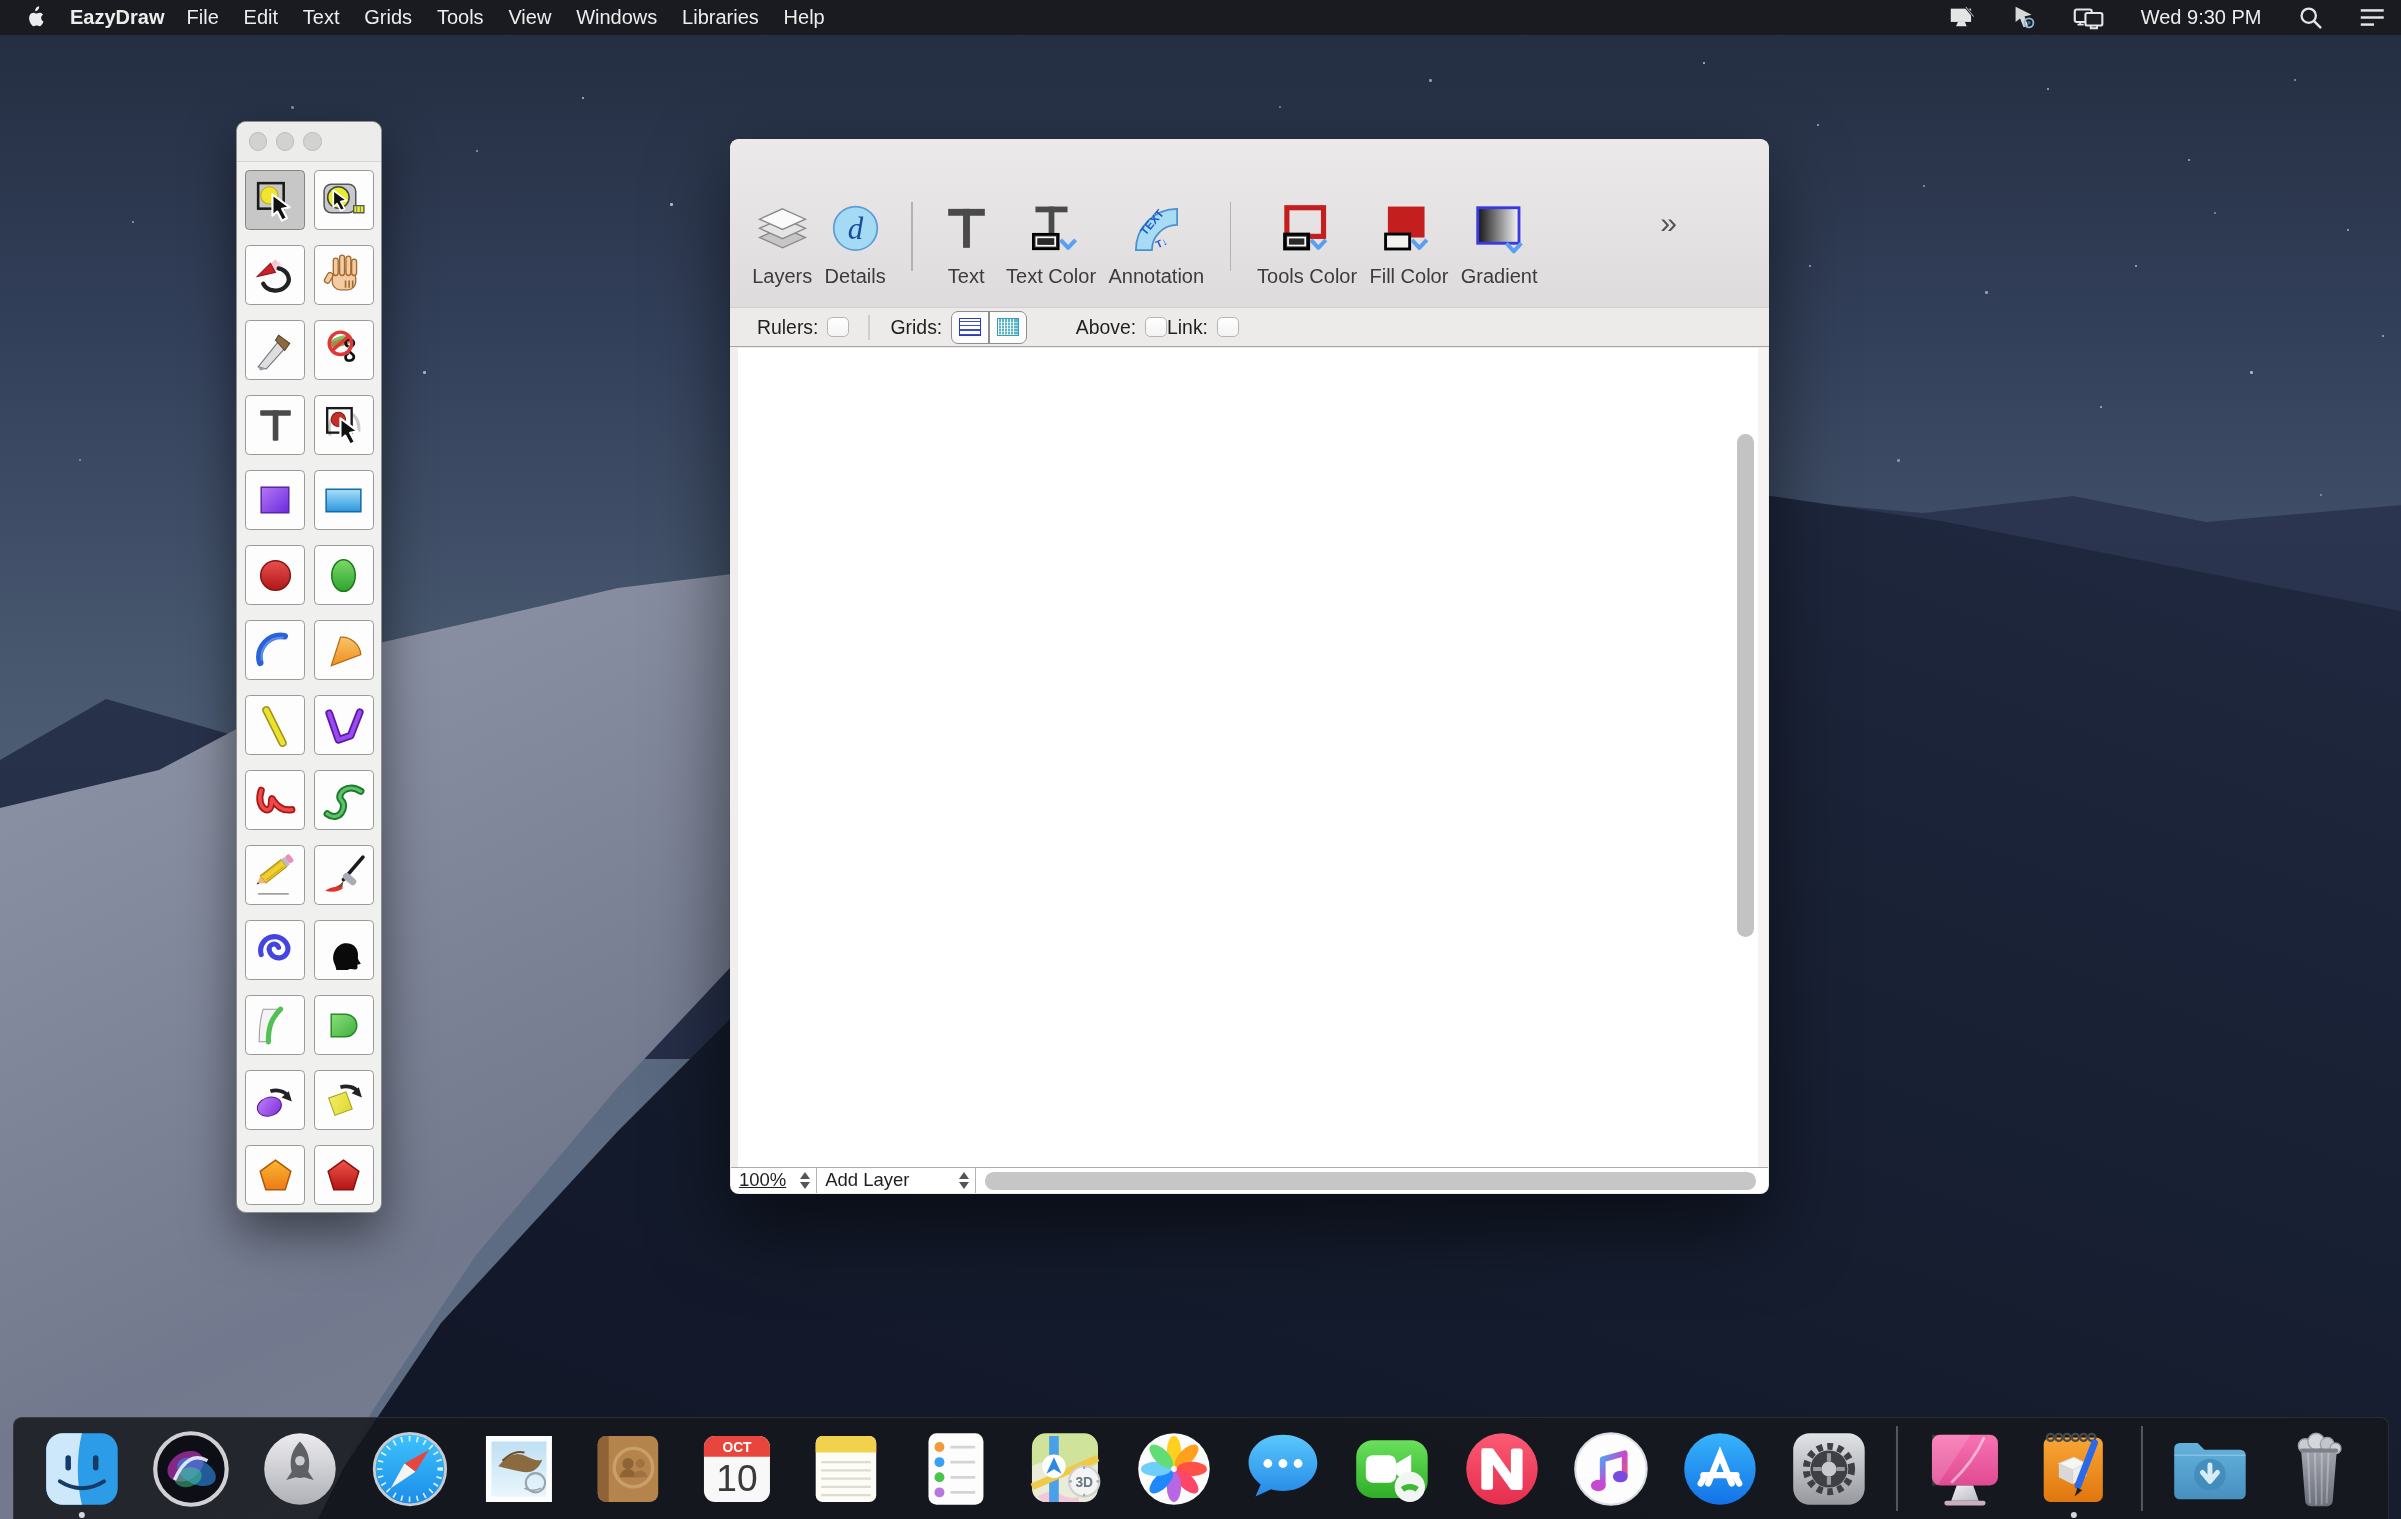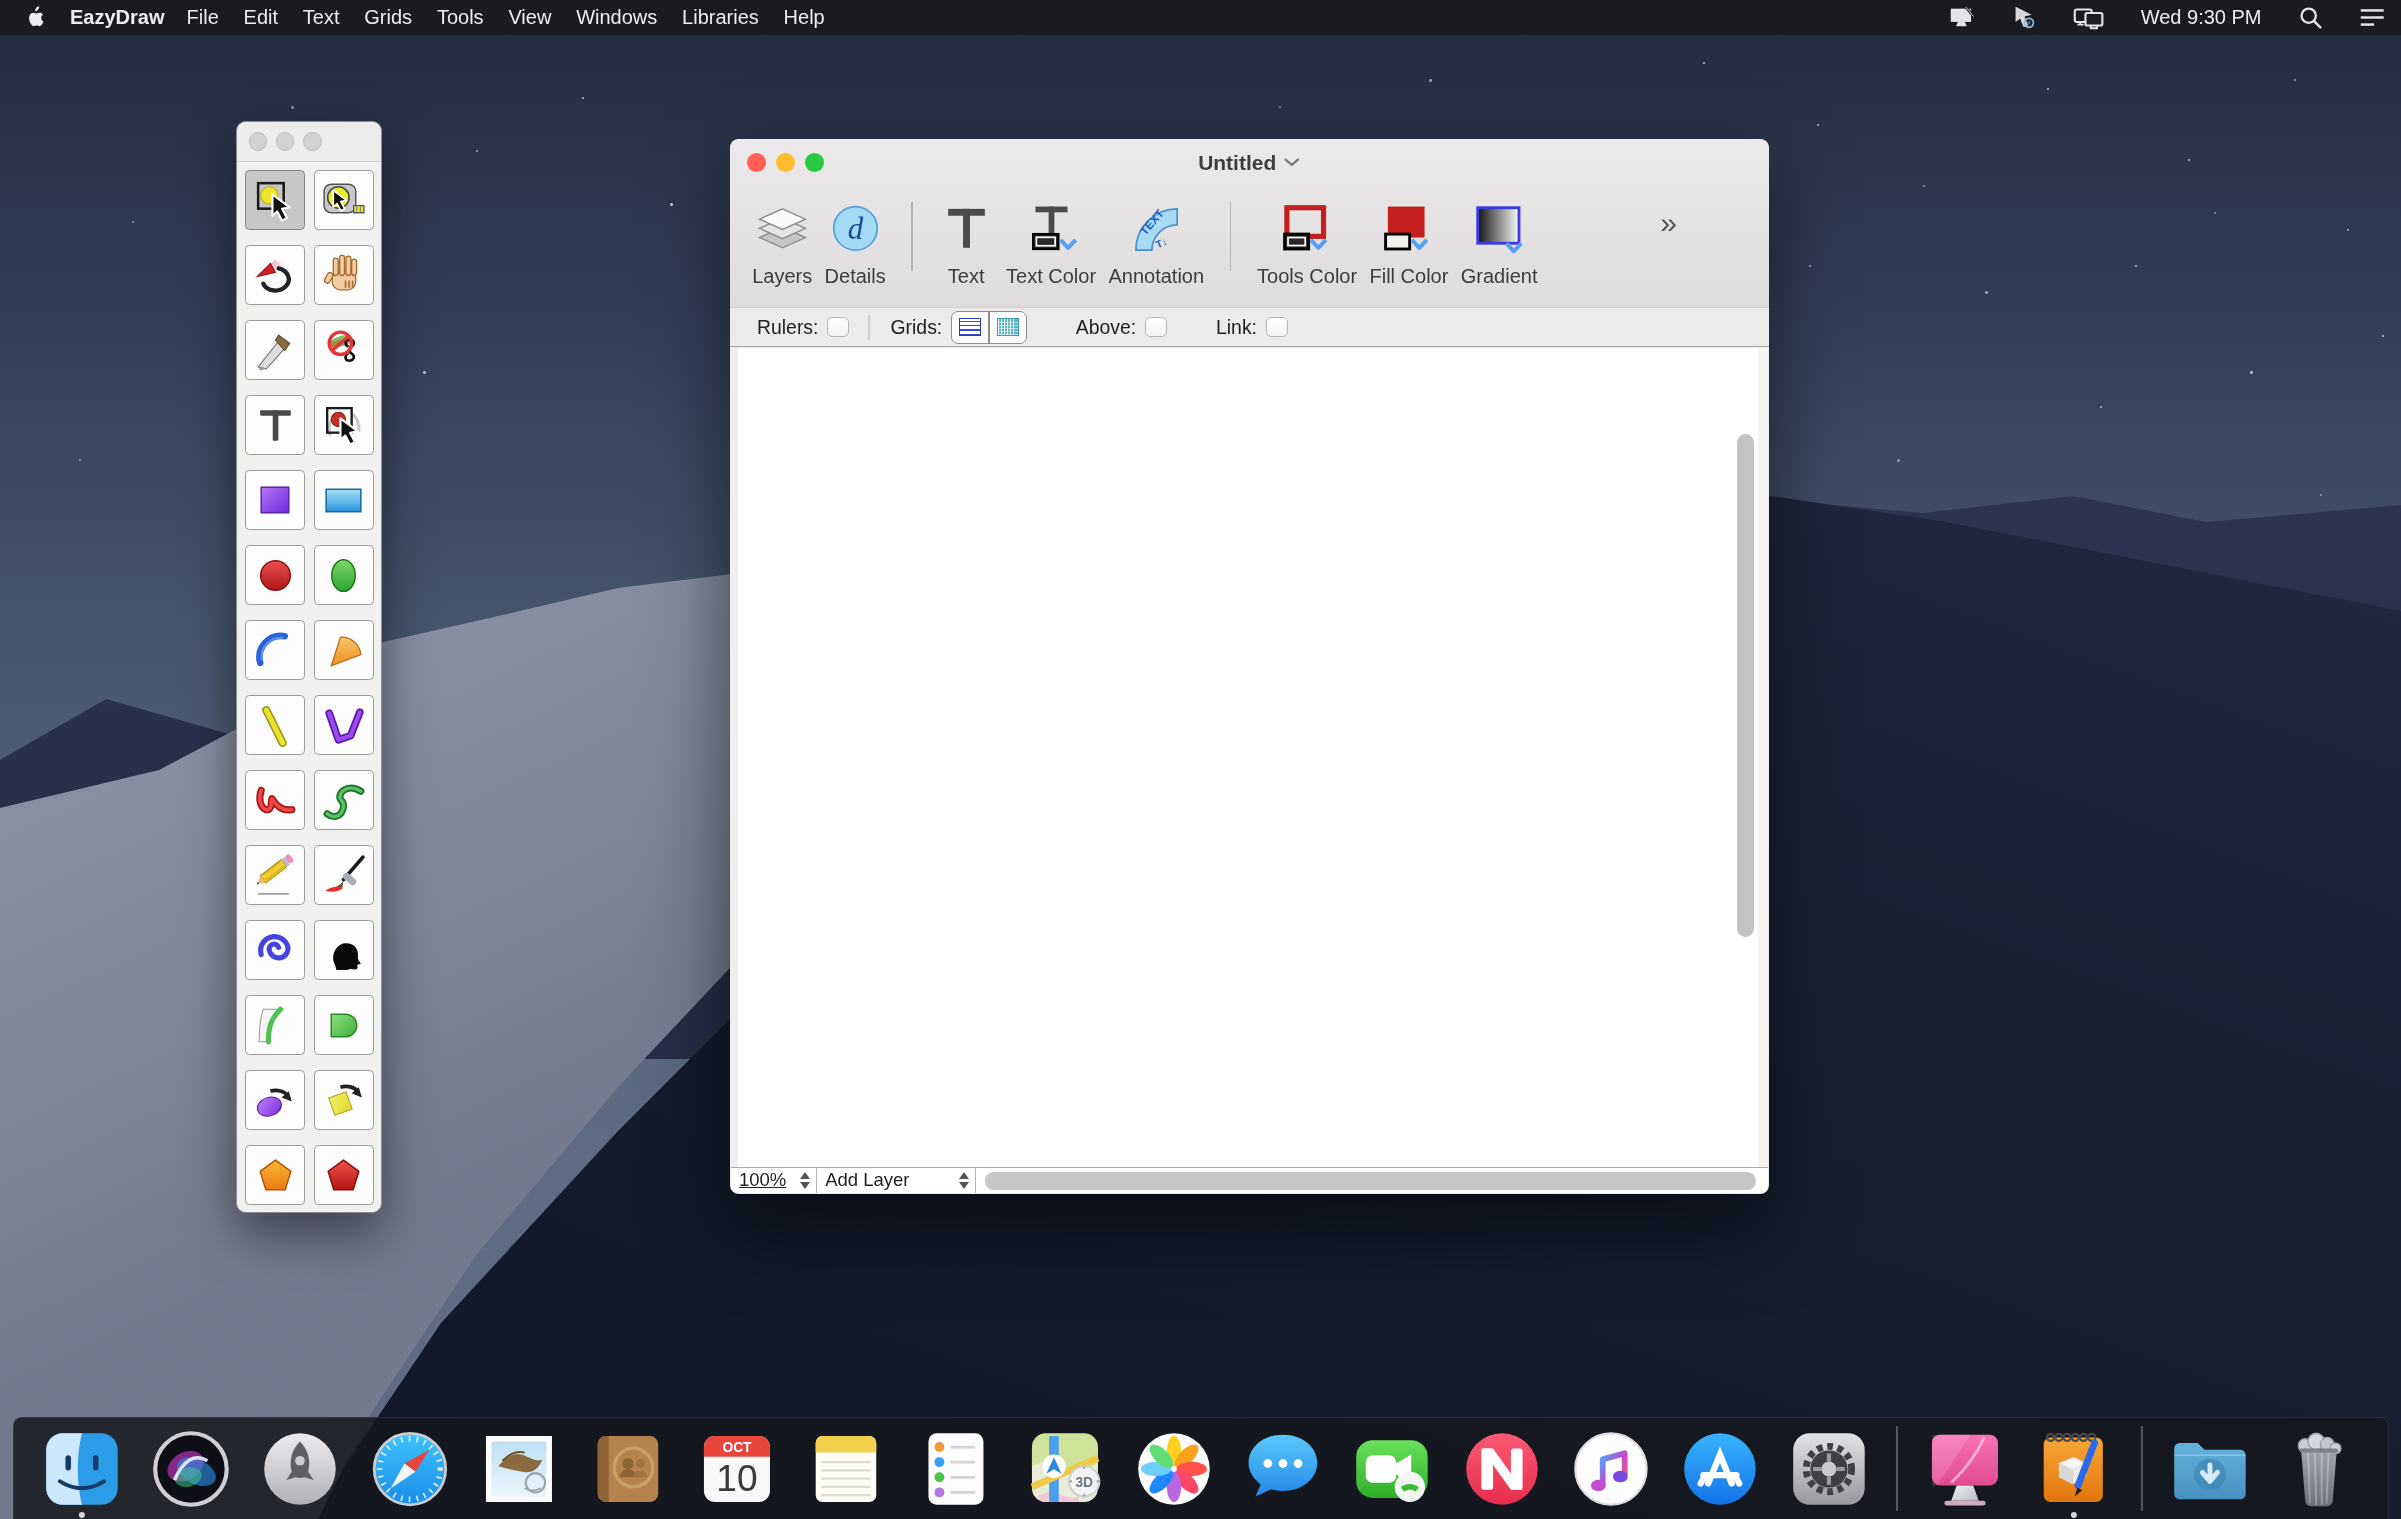--- a/index.html
+++ b/index.html
@@ -582,31 +582,20 @@
             <svg viewBox="0 0 48 48" xmlns="http://www.w3.org/2000/svg" style="width: 49px; height: 49px;">
               <polygon points="24,9 39,20 33.5,38 14.5,38 9,20" fill="url(#g-red2)" stroke="#8a0f0f" stroke-width="1.5"></polygon>
             </svg>
           </span>
         </div>
       </div>
   </div>
 
   <div class="window">
     <div class="chrome">
-      <div class="titlebar">
-        <span class="tl red" id="tl-red" style="background: rgb(255, 95, 87);"></span>
-        <span class="tl yellow" id="tl-yellow" style="background: rgb(254, 188, 46);"></span>
-        <span class="tl green" id="tl-green" style="background: rgb(40, 200, 64);"></span>
-        <span class="wtitle">
-          <span>Untitled</span>
-          <svg width="17.6" height="12.4" viewBox="0 0 20 14">
-              <path d="M3,4 l7,6 7,-6" fill="none" stroke="#7c7c7c" stroke-width="2.6" stroke-linecap="round" stroke-linejoin="round"></path>
-            </svg>
-        </span>
-      </div>
       <div class="toolbar" id="toolbar">
           <div class="tb-item">
             <div class="tb-icon">
               <svg viewBox="0 0 48 48" xmlns="http://www.w3.org/2000/svg">
                 <g stroke="#8a8a8a" stroke-width="1.2">
                   <polygon points="24,22 44,31 24,40 4,31" fill="#c6c6c6"></polygon>
                   <polygon points="24,14 44,23 24,32 4,23" fill="#e4e4e4"></polygon>
                   <polygon points="24,6 44,15 24,24 4,15" fill="#fafafa"></polygon>
                 </g>
               </svg>
@@ -698,21 +687,21 @@
         <span class="seg">
             <span class="grid-glyph blue"></span>
           </span>
         <span class="seg-div"></span>
         <span class="seg">
             <span class="grid-glyph teal"></span>
           </span>
       </span>
       <span class="opt-label" style="margin-left:49px">Above:</span>
       <span class="checkbox"></span>
-      <span class="opt-label" style="margin-left:49px">Link:</span>
+      <span class="opt-label" style="">Link:</span>
       <span class="checkbox"></span>
     </div>
 
     <div class="content">
       <div class="canvas-left-strip"></div>
       <div class="canvas-right-strip"></div>
       <div class="vthumb"></div>
     </div>
 
     <div class="bottombar">

